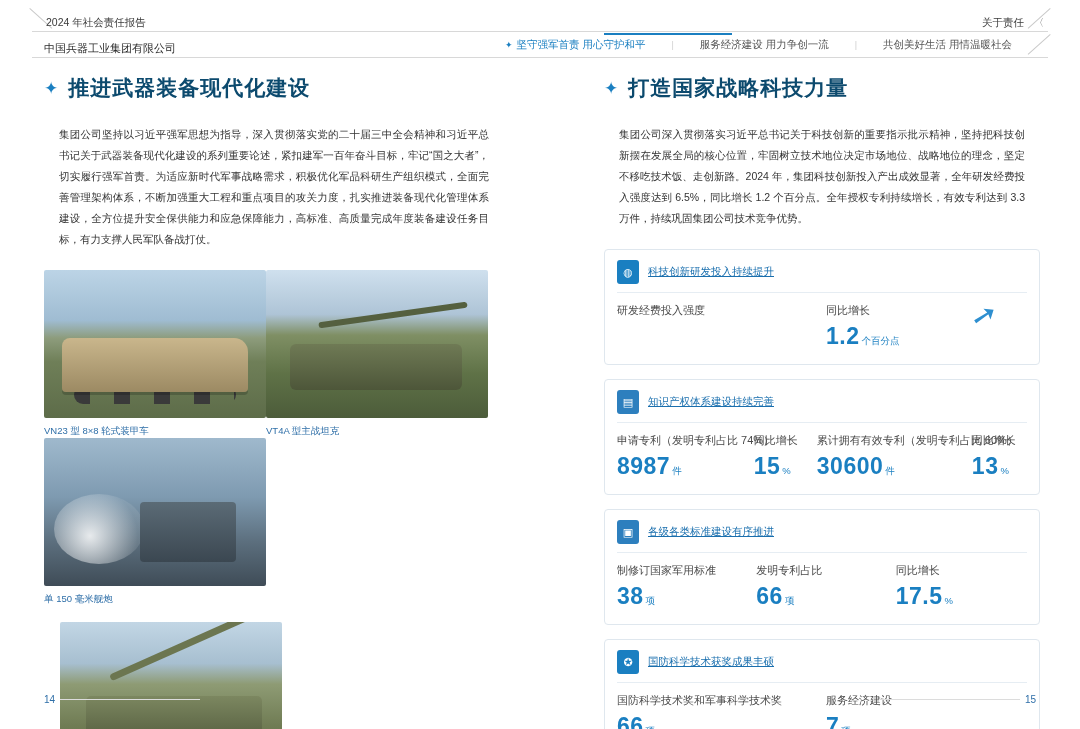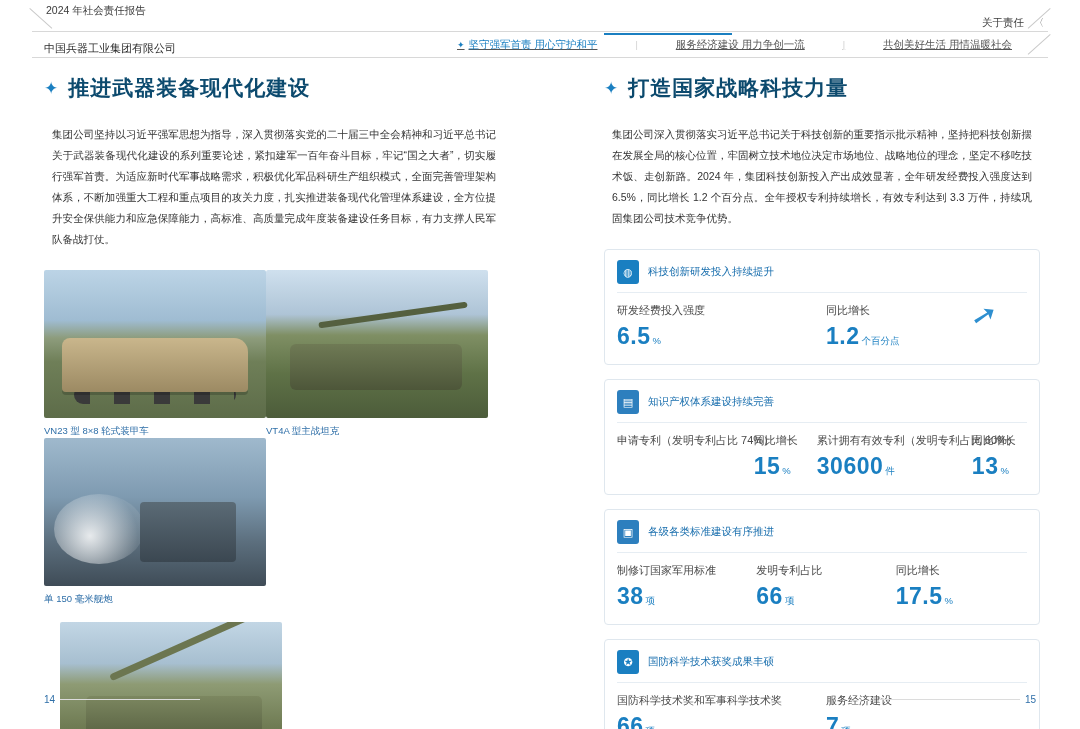--- a/index.html
+++ b/index.html
@@ -37,49 +37,49 @@
   .corner-right2{
     position:absolute;right:30px;top:34px;width:22px;height:24px;
   }
   .corner-right2:after{
     content:"";position:absolute;right:0;top:0;width:30px;height:1px;background:#c9c9c9;
     transform:rotate(-42deg);transform-origin:right top;
   }
   .hdr-txt{
     position:absolute;font-size:10.5px;color:#3a3a3a;white-space:nowrap;
   }
-  #hdr-report{left:46px;top:4px;}
+  #hdr-report{left:46px;top:16px;}
   #hdr-company{left:44px;top:41px;font-size:11px;color:#2b2b2b;}
   #hdr-about{right:56px;top:16px;}
   .hdr-about-arrow{position:absolute;right:36px;top:16px;font-size:10px;color:#6b6b6b;}
   
   .nav{
-    position:absolute;top:38px;right:46px;display:flex;align-items:center;gap:16px;
-    font-size:10.5px;color:#555;text-decoration:underline;
+    position:absolute;top:38px;right:46px;display:flex;align-items:center;gap:4px;
+    font-size:10.5px;color:#555;
   }
   .nav-item{padding:0 22px;white-space:nowrap;}
   .nav-item.active{color:#1a7fc1;}
   .nav-sep{color:#cfcfcf;font-size:9px;}
   .nav-marker{color:#1a7fc1;margin-right:4px;font-size:9px;}
   .nav-underline{
     position:absolute;top:33px;width:128px;height:2px;background:#1a7fc1;
   }
   
   .col{position:absolute;top:74px;}
   .col-left{left:44px;width:460px;}
   .col-right{left:604px;width:436px;}
   .sec-title{
     display:flex;align-items:center;gap:10px;margin-bottom:22px;
   }
   .sec-star{color:#1a7fc1;font-size:17px;line-height:1;}
   .sec-title h2{
     margin:0;font-size:21px;font-weight:bold;color:#0c4a6e;letter-spacing:1px;
   }
   .body-txt{
-    font-size:10.5px;line-height:2.0;color:#333;text-align:justify;margin:8px;
+    font-size:10.5px;line-height:2.0;color:#333;text-align:justify;margin:15px;
   }
   
   .img-grid{
     display:flex;flex-wrap:wrap;margin-top:20px;
   }
   .fig{width:222px;}
   .fig .ph{
     width:222px;height:148px;border-radius:2px;position:relative;overflow:hidden;
   }
   .fig .cap{
@@ -116,21 +116,21 @@
   }
   .card-head{
     display:flex;align-items:center;gap:9px;padding:10px 12px 8px 12px;
   }
   .card-ico{
     width:22px;height:24px;border-radius:3px;background:#1a7fc1;
     display:flex;align-items:center;justify-content:center;color:#fff;font-size:11px;
     flex:none;
   }
   .card-ico.alt{background:#2d7fbe;}
-  .card-title{font-size:10.5px;color:#1a6fae;}
+  .card-title{font-size:10.5px;color:#1a6fae;text-decoration:underline;}
   .card-divider{height:1px;background:#e6edf3;margin:0 12px;}
   .metrics{
     display:flex;padding:10px 12px 14px 12px;gap:8px;position:relative;
   }
   .metric{flex:1;min-width:0;}
   .m-label{font-size:11px;color:#4a4a4a;white-space:nowrap;}
   .m-value{margin-top:5px;color:#1a7fc1;white-space:nowrap;}
   .m-num{font-size:23px;font-weight:bold;letter-spacing:0.5px;}
   .m-unit{font-size:9.5px;margin-left:2px;color:#1a7fc1;}
   .arrow-up{
@@ -213,43 +213,43 @@
 
     <div class="card" style="margin-top:20px;">
       <div class="card-head">
         <div class="card-ico">◍</div>
         <div class="card-title">科技创新研发投入持续提升</div>
       </div>
       <div class="card-divider"></div>
       <div class="metrics">
         <div class="metric">
           <div class="m-label">研发经费投入强度</div>
-          <div class="m-value">
-            <span class="m-num">6.5</span><span class="m-unit">%</span>
-          </div>
         </div>
         <div class="metric">
           <div class="m-label">同比增长</div>
           <div class="m-value">
             <span class="m-num">1.2</span><span class="m-unit">个百分点</span>
           </div>
         </div>
         <div class="arrow-up">➚</div>
       </div>
     </div>
 
     <div class="card">
       <div class="card-head">
         <div class="card-ico alt">▤</div>
         <div class="card-title">知识产权体系建设持续完善</div>
       </div>
       <div class="card-divider"></div>
       <div class="metrics">
         <div class="metric" style="flex:2.1;">
           <div class="m-label">申请专利（发明专利占比 74%）</div>
+          <div class="m-value">
+            <span class="m-num">8987</span><span class="m-unit">件</span>
+          </div>
         </div>
         <div class="metric" style="flex:0.9;">
           <div class="m-label">同比增长</div>
           <div class="m-value">
             <span class="m-num">15</span><span class="m-unit">%</span>
           </div>
         </div>
         <div class="metric" style="flex:2.4;">
           <div class="m-label">累计拥有有效专利（发明专利占比 60%）</div>
           <div class="m-value">

